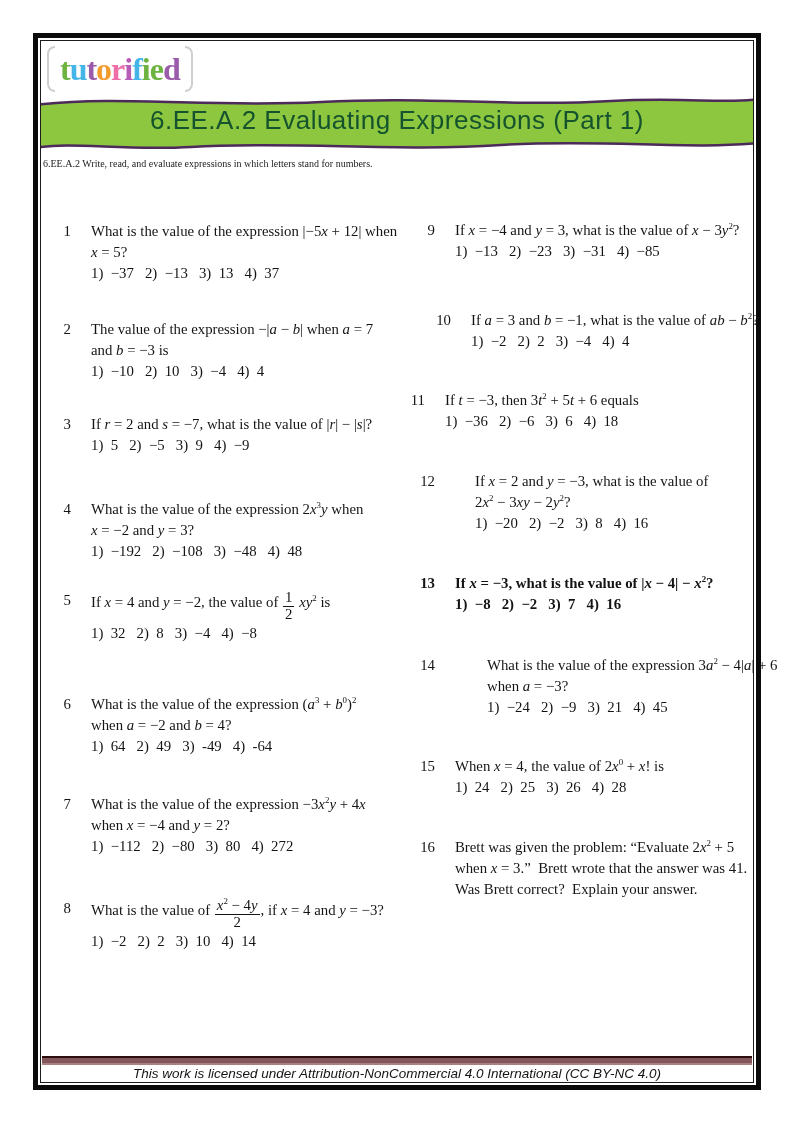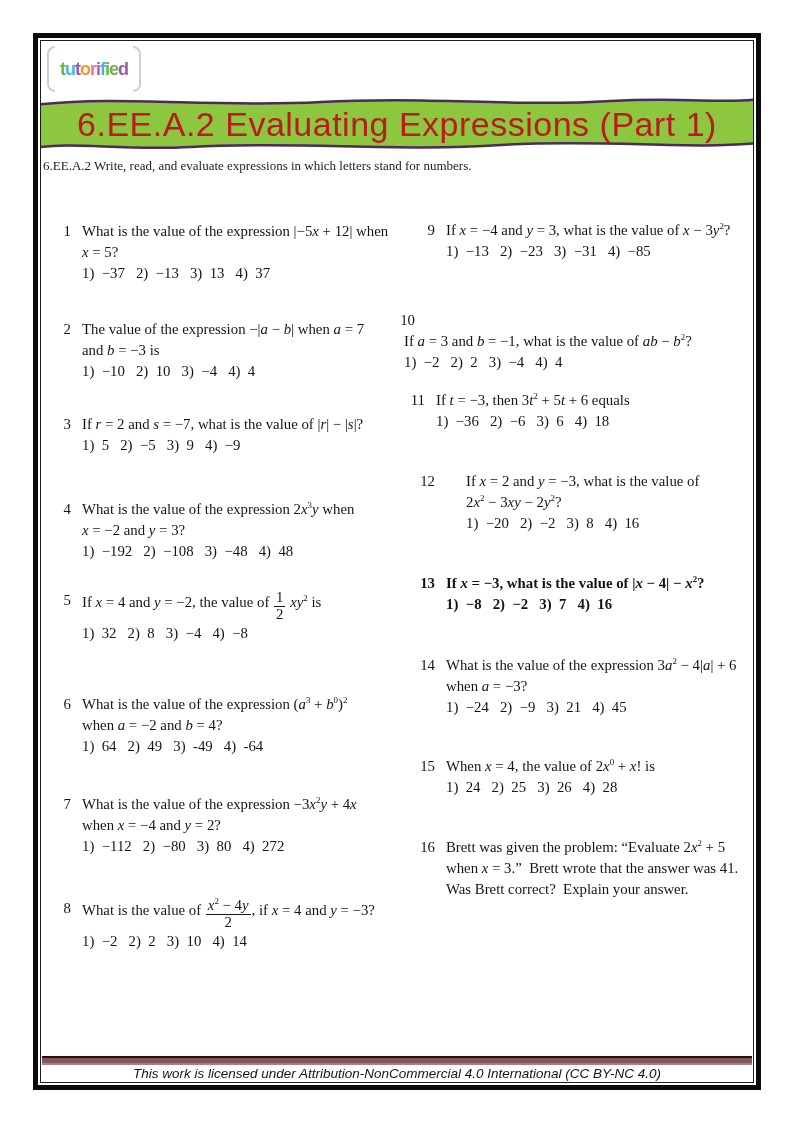--- a/index.html
+++ b/index.html
@@ -7,36 +7,36 @@
   body { font-family:"Liberation Serif", serif; position:relative; overflow:hidden; }
   .page { position:absolute; inset:0; background:#fff; }
   .frame-outer { position:absolute; inset:33px; border:5px solid #0b0b0b; }
   .frame-inner { position:absolute; inset:40px; border:1px solid #1c1c1c; background:#fff; }
 
   
   .logo { position:absolute; left:47px; top:46px; display:flex; align-items:center; gap:3px; }
   .bracket { width:8px; height:46px; border:2px solid #cfcfcf; }
   .bracket.left  { border-right:none; border-radius:9px 0 0 9px; }
   .bracket.right { border-left:none;  border-radius:0 9px 9px 0; }
-  .logo-letters { font-family:Liberation Sans, sans-serif; font-weight:bold; font-size:18px; letter-spacing:-1px; line-height:1; padding:0 2px; }
+  .logo-letters { font-family:Liberation Serif, serif; font-weight:bold; font-size:32px; letter-spacing:-1px; line-height:1; padding:0 2px; }
 
   
   .banner { position:absolute; left:41px; top:91px; width:712px; height:64px; }
   .banner svg { position:absolute; inset:0; width:100%; height:100%; overflow:hidden; }
   .banner-title { position:absolute; left:0; top:14px; width:100%; text-align:center;
-    font-family:"Liberation Sans", sans-serif; font-size:34px; color:#b91c1c; letter-spacing:0.5px; }
-
-  .standard { position:absolute; left:43px; top:158px; width:680px; font-size:13px; color:#1c1c1c; }
+    font-family:"Liberation Sans", sans-serif; font-size:26px; color:#14532d; letter-spacing:0.5px; }
+
+  .standard { position:absolute; left:43px; top:158px; width:680px; font-size:10px; color:#1c1c1c; }
 
   
   .q { position:absolute; display:flex; font-size:14.8px; line-height:21px; color:#141414; }
   .qnum { flex:none; text-align:right; }
   .q-left  .qnum { width:16px; }
   .q-right .qnum { width:22px; }
-  .qbody { margin-left:11px; }
+  .qbody { margin-left:20px; }
   .qline { white-space:nowrap; }
   .qline:empty { display:none; }
   .qline i { font-style:italic; }
   sup { font-size:0.6em; vertical-align:super; line-height:0; }
   .frac { display:inline-block; text-align:center; vertical-align:-0.8em; line-height:1.08; padding:0 1px; }
   .fn { display:block; border-bottom:1px solid #141414; padding:0 2px; }
   .fd { display:block; }
 
   
   .footer-bar { position:absolute; left:42px; top:1056px; width:710px; height:9px;
@@ -139,21 +139,21 @@
   </div>
 
   <div class="q q-right" style="left:413px; top:220px;">
     <div class="qnum">9</div>
     <div class="qbody">
       <div class="qline">If <i>x</i> = −4 and <i>y</i> = 3, what is the value of <i>x</i> − 3<i>y</i><sup>2</sup>?</div>
       <div class="qline">1)&nbsp;&nbsp;−13&nbsp;&nbsp;&nbsp;2)&nbsp;&nbsp;−23&nbsp;&nbsp;&nbsp;3)&nbsp;&nbsp;−31&nbsp;&nbsp;&nbsp;4)&nbsp;&nbsp;−85</div>
     </div>
   </div>
 
-  <div class="q q-right" style="left:393px; top:310px;flex-direction:column;">
+  <div class="q q-right" style="left:429px; top:310px;">
     <div class="qnum">10</div>
     <div class="qbody">
       <div class="qline">If <i>a</i> = 3 and <i>b</i> = −1, what is the value of <i>ab</i> − <i>b</i><sup>2</sup>?</div>
       <div class="qline">1)&nbsp;&nbsp;−2&nbsp;&nbsp;&nbsp;2)&nbsp;&nbsp;2&nbsp;&nbsp;&nbsp;3)&nbsp;&nbsp;−4&nbsp;&nbsp;&nbsp;4)&nbsp;&nbsp;4</div>
     </div>
   </div>
 
   <div class="q q-right" style="left:403px; top:390px;">
     <div class="qnum">11</div>
     <div class="qbody">
@@ -172,21 +172,21 @@
   </div>
 
   <div class="q q-right" style="left:413px; top:573px;font-weight:bold;">
     <div class="qnum">13</div>
     <div class="qbody">
       <div class="qline">If <i>x</i> = −3, what is the value of |<i>x</i> − 4| − <i>x</i><sup>2</sup>?</div>
       <div class="qline">1)&nbsp;&nbsp;−8&nbsp;&nbsp;&nbsp;2)&nbsp;&nbsp;−2&nbsp;&nbsp;&nbsp;3)&nbsp;&nbsp;7&nbsp;&nbsp;&nbsp;4)&nbsp;&nbsp;16</div>
     </div>
   </div>
 
-  <div class="q q-right" style="left:413px; top:655px;">
+  <div class="q q-right" style="left:413px; top:655px;gap:32px;">
     <div class="qnum">14</div>
     <div class="qbody">
       <div class="qline">What is the value of the expression 3<i>a</i><sup>2</sup> − 4|<i>a</i>| + 6</div>
       <div class="qline">when <i>a</i> = −3?</div>
       <div class="qline">1)&nbsp;&nbsp;−24&nbsp;&nbsp;&nbsp;2)&nbsp;&nbsp;−9&nbsp;&nbsp;&nbsp;3)&nbsp;&nbsp;21&nbsp;&nbsp;&nbsp;4)&nbsp;&nbsp;45</div>
     </div>
   </div>
 
   <div class="q q-right" style="left:413px; top:756px;">
     <div class="qnum">15</div>

